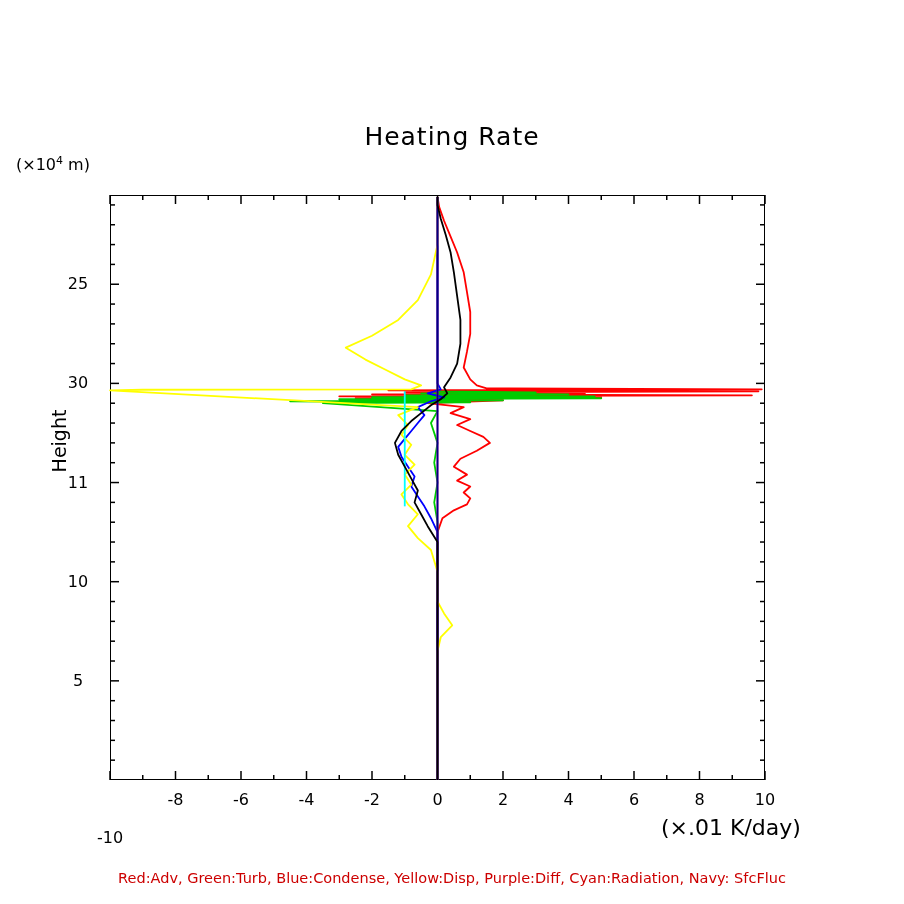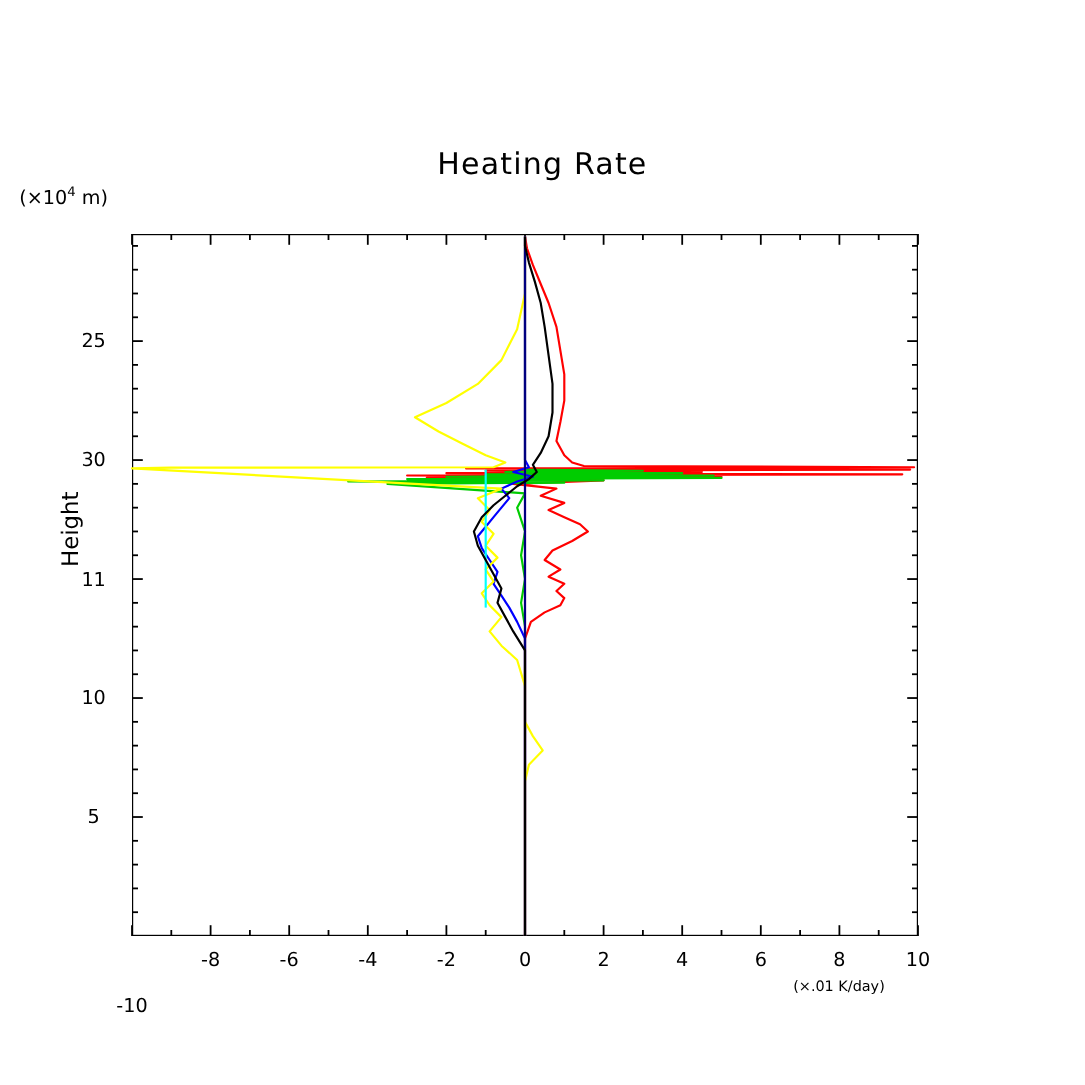--- a/index.html
+++ b/index.html
@@ -31,21 +31,21 @@
   }
   .unit-top {
     position: absolute;
     left: 16px; top: 154px;
     font-size: 16px;
   }
   .unit-top sup { font-size: 11px; }
   .unit-bottom {
     position: absolute;
     left: 661px; top: 815px;
-    font-size: 12px;
+    font-size: 22px;
   }
   .ylabel {
     position: absolute;
     left: -1px; top: 430px;
     width: 120px;
     text-align: center;
     font-size: 19px;
     transform: rotate(-90deg);
     transform-origin: 50% 50%;
   }
@@ -224,13 +224,14 @@
       <div class="tick-label-x" style="left: 765px; top: 790px;">10</div>
     </div>
   <div id="yticks">
       <div class="tick-label-y" style="left: 58px; top: 670.847px;">5</div>
       <div class="tick-label-y" style="left: 58px; top: 571.695px;">10</div>
       <div class="tick-label-y" style="left: 58px; top: 472.542px;">11</div>
       <div class="tick-label-y" style="left: 58px; top: 373.39px;">30</div>
       <div class="tick-label-y" style="left: 58px; top: 274.237px;">25</div>
     </div>
 
+  <div class="caption">Red:Adv, Green:Turb, Blue:Condense, Yellow:Disp, Purple:Diff, Cyan:Radiation, Navy: SfcFluc</div>
 </div>
 
 </body></html>

